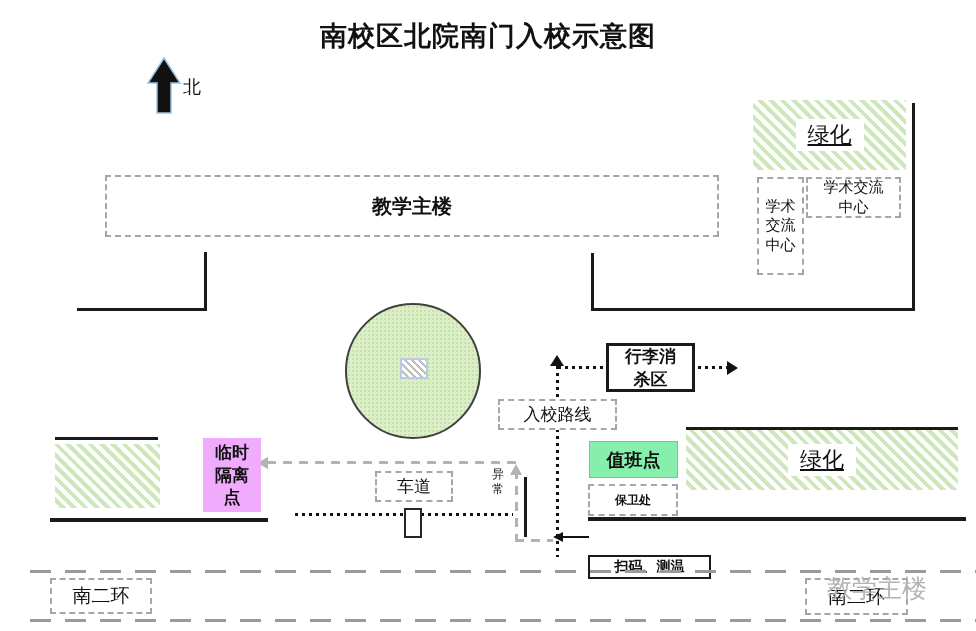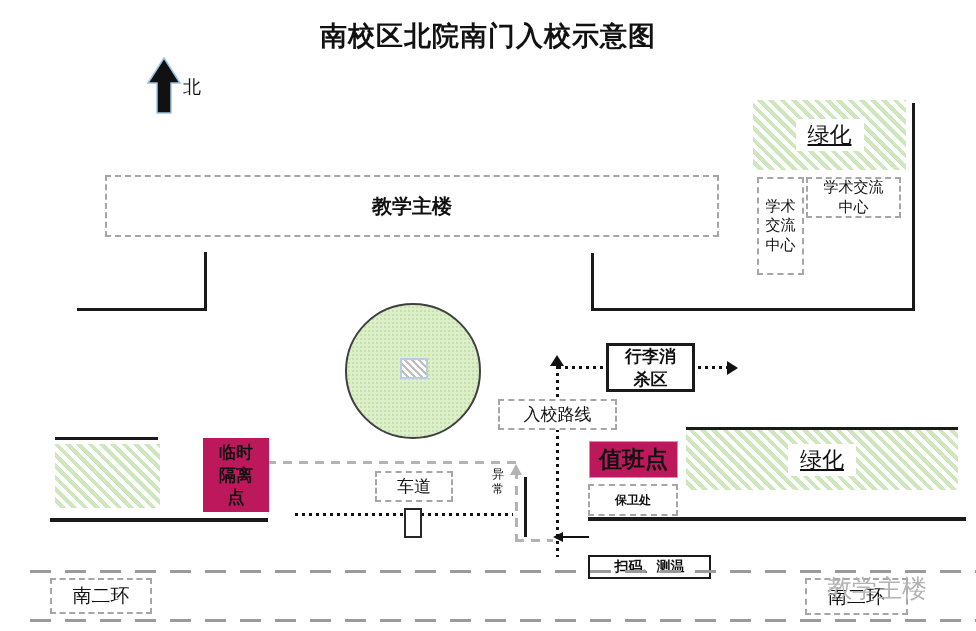--- a/index.html
+++ b/index.html
@@ -74,21 +74,21 @@
   <div class="abs tri tri-right-k" style="left:727px;top:361px;"></div>
 
   <div class="abs solid-box ctr bold" style="left:606px;top:343px;width:89px;height:49px;font-size:17px;line-height:1.3;">
     <span style="display:inline-block;width:56px;">行李消杀区</span>
   </div>
 
   <div class="abs dashed-box ctr" style="left:498px;top:399px;width:119px;height:31px;">
     <span>入校路线</span>
   </div>
 
-  <div class="abs ctr bold" style="left:589px;top:441px;width:87px;height:35px;background:#be185d;border:1px solid #e3a900;font-size:23px;">
+  <div class="abs ctr bold" style="left:589px;top:441px;width:87px;height:35px;background:#86efac;border:1px solid #e3a900;font-size:18px;">
     <span>值班点</span>
   </div>
 
   <div class="abs hline" style="left:686px;top:427px;width:272px;"></div>
   <div class="abs hatch ctr" style="left:686px;top:430px;width:272px;height:60px;">
     <span class="label-pill">绿化</span>
   </div>
 
   <div class="abs dashed-box ctr bold" style="left:588px;top:484px;width:90px;height:32px;font-size:12px;">
     <span>保卫处</span>
@@ -112,21 +112,21 @@
   <div class="abs tri tri-up-g" style="left:510px;top:464px;"></div>
   <div class="abs gdash-h" style="left:515px;top:539px;width:38px;"></div>
 
   <div class="abs dot-h" style="left:295px;top:513px;width:218px;"></div>
   <div class="abs" style="left:404px;top:508px;width:18px;height:30px;border:2.5px solid #262626;background:#fff;box-sizing:border-box;"></div>
 
   <div class="abs dashed-box ctr" style="left:375px;top:471px;width:78px;height:31px;">
     <span>车道</span>
   </div>
 
-  <div class="abs ctr bold" style="left:203px;top:438px;width:66px;height:74px;background:#be185d;font-size:17px;line-height:1.35;">
+  <div class="abs ctr bold" style="left:203px;top:438px;width:58px;height:74px;background:#f0abfc;font-size:17px;line-height:1.35;">
     <span style="display:inline-block;width:36px;">临时隔离点</span>
   </div>
 
   <div class="abs hline" style="left:55px;top:437px;width:103px;"></div>
   <div class="abs hatch" style="left:55px;top:444px;width:105px;height:64px;"></div>
 
 
   <div class="abs road-dash" style="left:30px;top:570px;width:946px;"></div>
   <div class="abs road-dash" style="left:30px;top:619px;width:946px;"></div>
 

